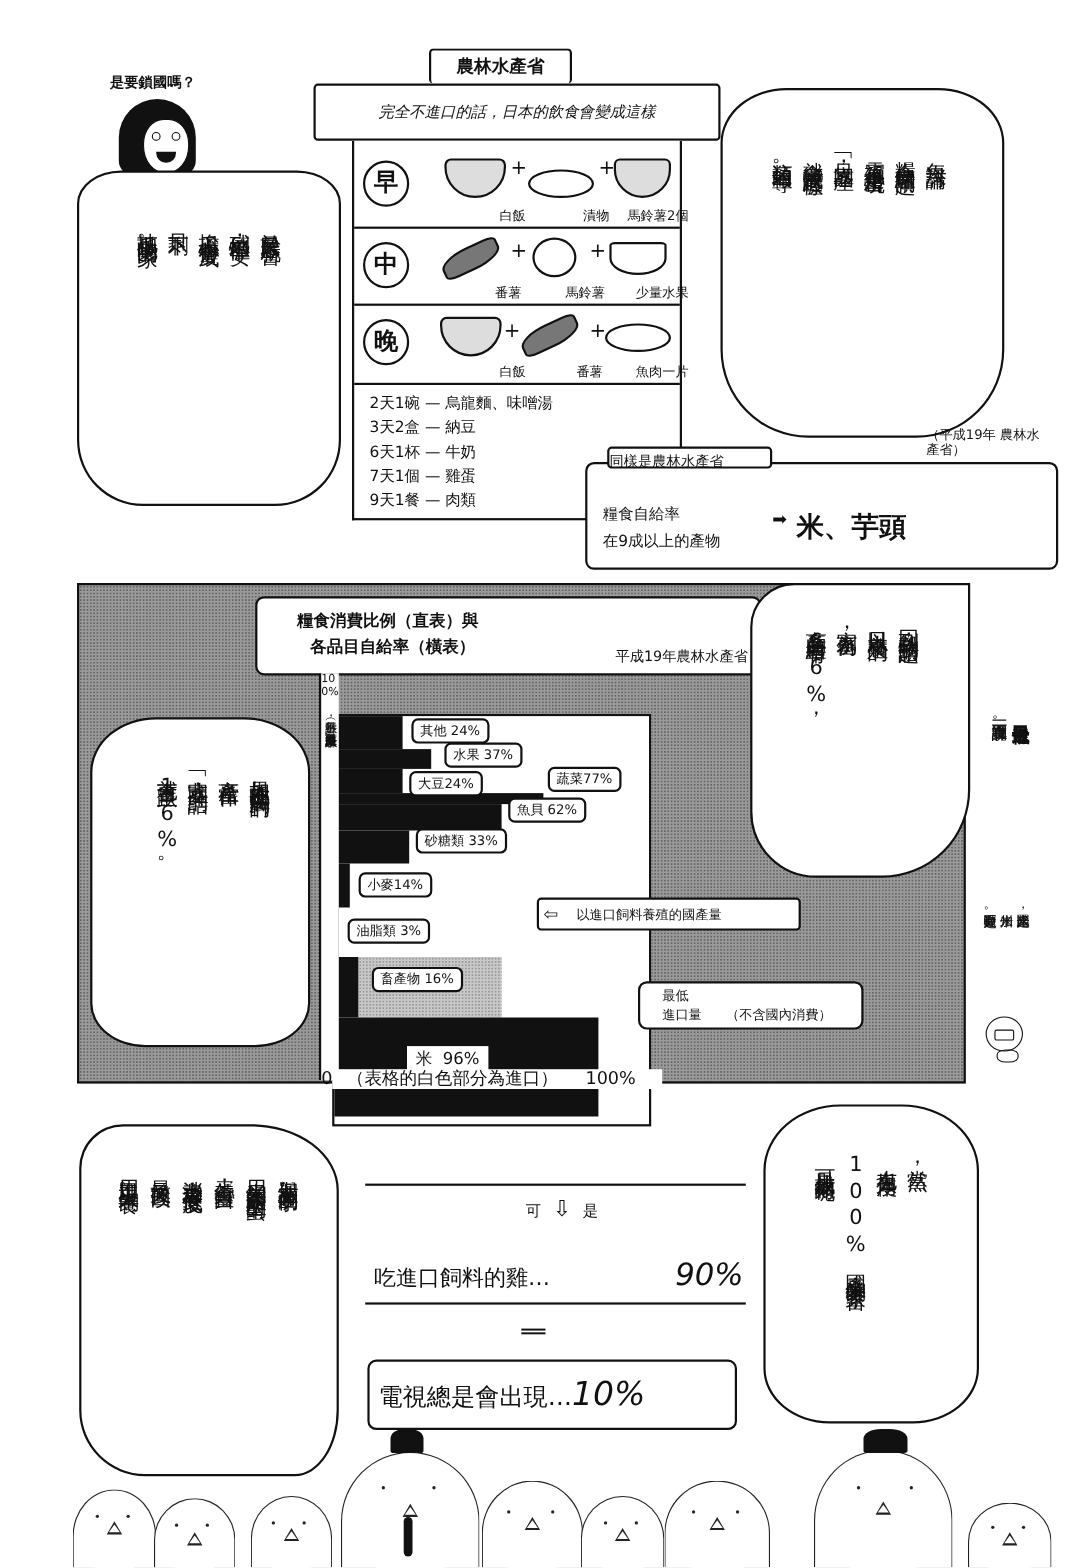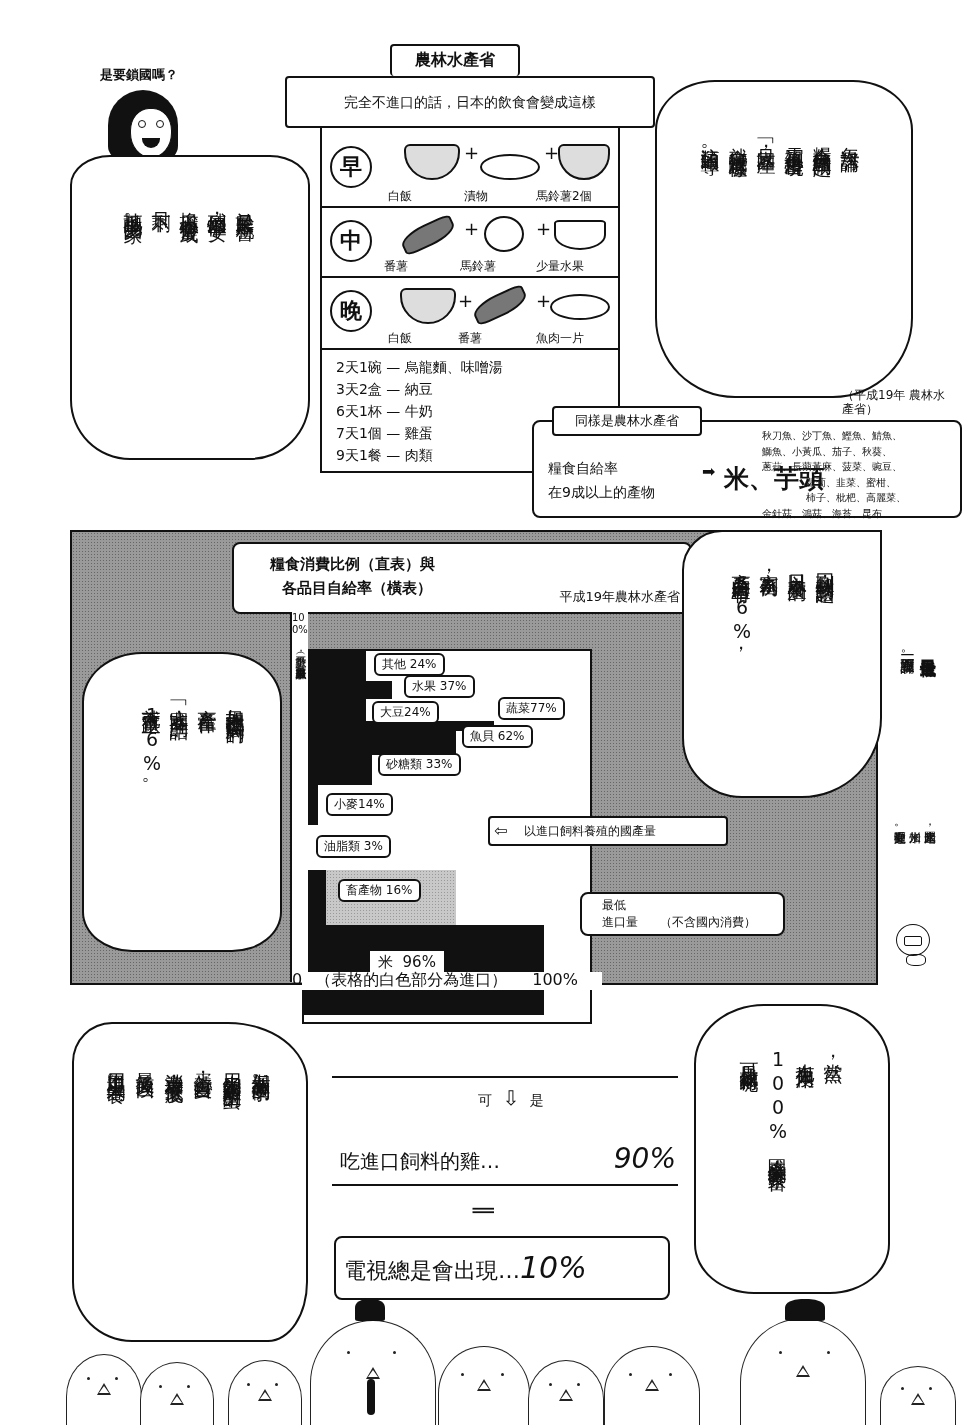--- a/index.html
+++ b/index.html
@@ -13,21 +13,21 @@
   .screen { background-color: #9a9a9a;
             background-image: radial-gradient(#666 0.8px, transparent 0.9px);
             background-size: 3px 3px; }
   .screen-light { background-color: #c8c8c8;
             background-image: radial-gradient(#999 0.7px, transparent 0.8px);
             background-size: 3px 3px; }
   .frame { border: 2.5px solid #111; background: #fff; border-radius: 4px; }
   .meal-row { position: absolute; left: 0; right: 0; border-bottom: 2px solid #111; }
   .meal-badge { position: absolute; width: 42px; height: 42px; border: 2px solid #111; border-radius: 50%;
                 font-size: 22px; line-height: 38px; text-align: center; font-weight: bold; }
-  .food { position: absolute; font-size: 12px; text-align: left; width: 90px; }
+  .food { position: absolute; font-size: 12px; text-align: right; width: 90px; }
   .plus { position: absolute; font-size: 18px; }
   .bowl { position: absolute; width: 56px; height: 36px; border: 2px solid #111; border-radius: 6px 6px 28px 28px; background: #ddd; }
   .plate { position: absolute; width: 60px; height: 26px; border: 2px solid #111; border-radius: 50%; background: #fff; }
   .sweetpotato { position: absolute; width: 56px; height: 22px; background: #777; border: 2px solid #111; border-radius: 50% 20% 50% 20%; transform: rotate(-25deg); }
   .callout { position: absolute; background: #fff; border: 2px solid #111; border-radius: 6px; font-size: 12px; padding: 1px 6px; white-space: nowrap; }
   .chart-bar { position: absolute; background: #111; }
   .rule { position: absolute; height: 2px; background: #111; }
   .chick { position: absolute; border: 1.5px solid #222; background: #fff; border-radius: 50% 50% 0 0 / 60% 60% 0 0; border-bottom: none; }
   .chick .beak { position: absolute; width: 0; height: 0; border-left: 7px solid transparent; border-right: 7px solid transparent; border-bottom: 12px solid #222; left: 50%; transform: translateX(-50%); }
   .chick .beak::after { content: ""; position: absolute; left: -5px; top: 3px; border-left: 5px solid transparent; border-right: 5px solid transparent; border-bottom: 7px solid #fff; }
@@ -54,21 +54,21 @@
       <span>感到惶惶不安，</span>
       <span>擔心日本會變成</span>
       <span>只剩下</span>
       <span>地瓜可吃的國家。</span>
     </div>
   </div>
 
   <div class="abs frame" style="left:390px;top:44px;width:130px;height:32px;text-align:center;line-height:28px;font-size:16px;font-weight:bold;border-bottom:none;">
     <span>農林水產省</span>
   </div>
-  <div class="abs frame" style="left:285px;top:76px;width:370px;height:52px;text-align:center;line-height:48px;font-size:14px;">
+  <div class="abs frame" style="left:285px;top:76px;width:370px;height:52px;text-align:center;line-height:48px;font-size:14px;font-style:italic;">
     <span>完全不進口的話，日本的飲食會變成這樣</span>
   </div>
 
   <div class="abs" style="left:320px;top:128px;width:300px;height:345px;border:2.5px solid #111;border-top:none;background:#fff;">
 
     <div class="meal-row" style="top:0;height:80px;">
       <div class="meal-badge" style="left:8px;top:18px;">早</div>
       <div class="bowl" style="left:82px;top:16px;"></div>
       <span class="plus" style="left:142px;top:14px;">+</span>
       <div class="plate" style="left:158px;top:26px;"></div>
@@ -118,38 +118,30 @@
       <span>糧食自給率問題，</span>
       <span>電視總是會出現</span>
       <span>「只靠國產，</span>
       <span>就會變成這樣喔」</span>
       <span>這類的報導。</span>
     </div>
   </div>
 
   <div class="abs" style="left:842px;top:388px;width:110px;font-size:12px;line-height:14px;">（平成19年 農林水產省）</div>
 
-  <div class="abs frame" style="left:552px;top:406px;width:150px;height:30px;text-align:center;line-height:26px;font-size:13px;z-index:2;">
+  <div class="abs frame" style="left:552px;top:406px;width:150px;height:20px;line-height:26px;font-size:13px;z-index:2;">
     <span>同樣是農林水產省</span>
   </div>
   <div class="abs" style="left:532px;top:420px;width:430px;height:98px;border:2.5px solid #111;border-radius:8px;background:#fff;">
     <div class="abs" style="left:14px;top:34px;font-size:14px;line-height:24px;">
       <div>糧食自給率</div>
       <div>在9成以上的產物</div>
     </div>
     <span class="abs" style="left:168px;top:40px;font-size:16px;">➡</span>
     <span class="abs" style="left:190px;top:40px;font-size:25px;font-weight:bold;">米、芋頭</span>
-    <div class="abs" style="left:228px;top:6px;font-size:10px;line-height:15.5px;">
-      <div>秋刀魚、沙丁魚、鰹魚、鯖魚、</div>
-      <div>鰤魚、小黃瓜、茄子、秋葵、</div>
-      <div>蔥蒜、長蒴黃麻、菠菜、豌豆、</div>
-      <div style="padding-left:44px;">蘿蔔、韭菜、蜜柑、</div>
-      <div style="padding-left:44px;">柿子、枇杷、高麗菜、</div>
-      <div>金針菇、鴻菇、海苔、昆布</div>
-    </div>
   </div>
 </div>
 
 <div class="abs screen" style="left:70px;top:530px;width:808px;height:455px;border:2.5px solid #111;">
 
   <div class="abs" style="left:160px;top:10px;width:460px;height:72px;background:#fff;border:2px solid #111;border-radius:8px;">
     <div class="abs" style="left:36px;top:8px;font-size:15px;line-height:24px;font-weight:bold;">
       <div>糧食消費比例（直表）與</div>
       <div style="padding-left:12px;">各品目自給率（橫表）</div>
     </div>

